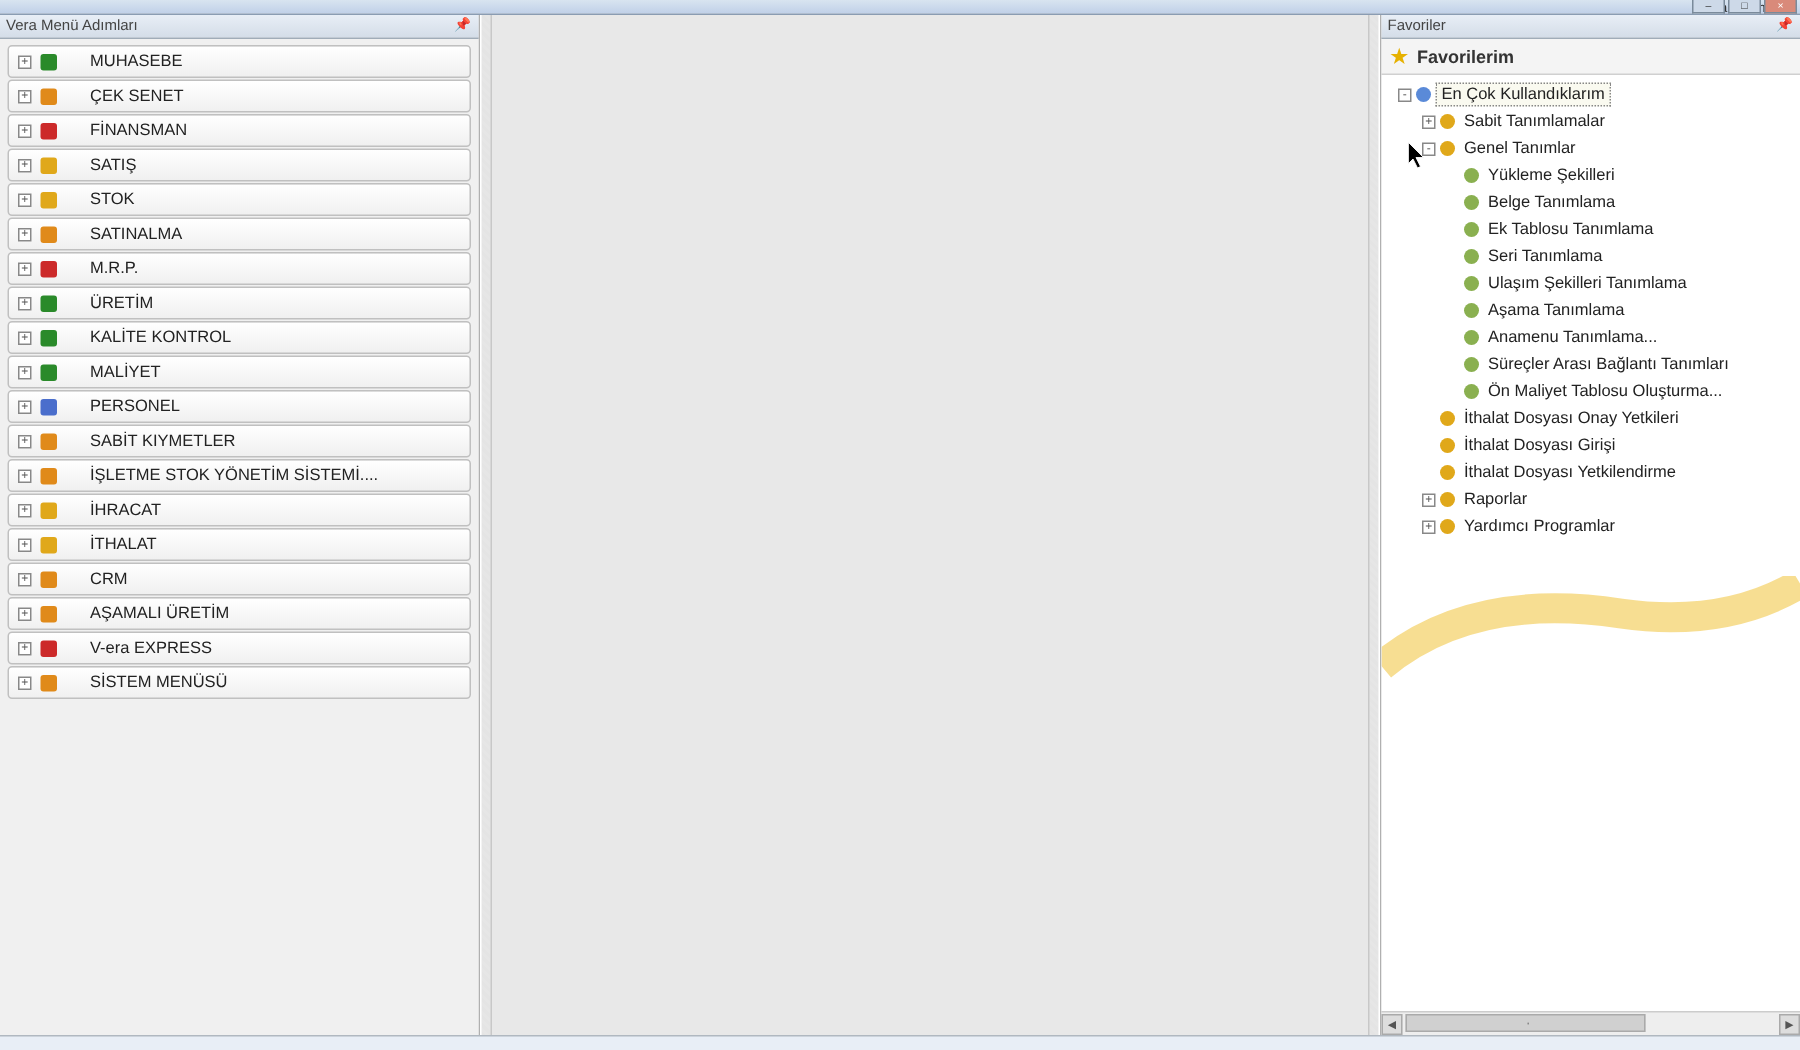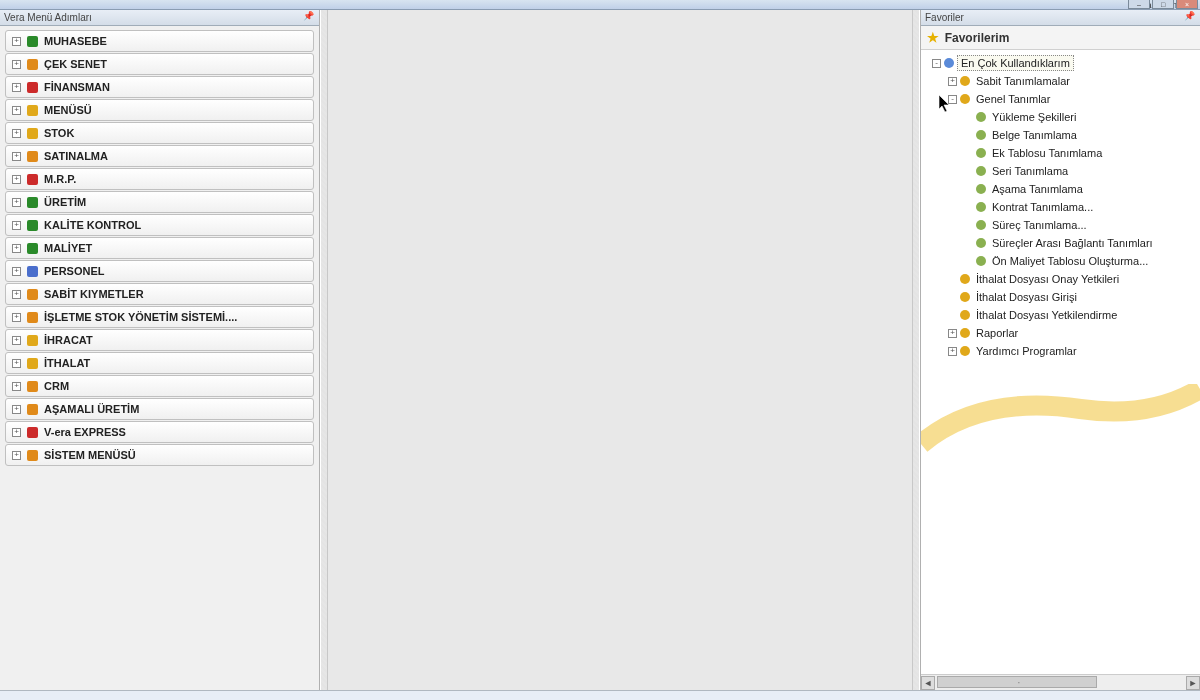--- a/index.html
+++ b/index.html
@@ -73,21 +73,21 @@
     width: 9px; height: 9px;
     border: 1px solid #888;
     display: flex; align-items: center; justify-content: center;
     font-size: 8px; color: #555; line-height: 1;
     background: #fff;
   }
   .menu-item .module-icon {
     width: 11px; height: 11px; border-radius: 2px;
     display: inline-block;
   }
-  .menu-item .label { font-weight: bold; }
+  .menu-item .label { font-weight: normal; margin-left: 16px; }
 
   
   .center-area {
     flex: 1;
     background: repeating-linear-gradient(45deg, #e4e4e4, #e4e4e4 2px, #e6e6e6 2px, #e6e6e6 4px);
     border-left: 1px solid #fff;
     border-right: 1px solid #fff;
     position: relative;
   }
   .center-body {
@@ -225,21 +225,21 @@
           <span class="label">ÇEK SENET</span>
         </div>
         <div class="menu-item">
           <span class="expand-dot">+</span>
           <span class="module-icon" style="background: rgb(204, 42, 42);"></span>
           <span class="label">FİNANSMAN</span>
         </div>
         <div class="menu-item">
           <span class="expand-dot">+</span>
           <span class="module-icon" style="background: rgb(224, 168, 26);"></span>
-          <span class="label">MENÜSÜ</span>
+          <span class="label">SATIŞ</span>
         </div>
         <div class="menu-item">
           <span class="expand-dot">+</span>
           <span class="module-icon" style="background: rgb(224, 168, 26);"></span>
           <span class="label">STOK</span>
         </div>
         <div class="menu-item">
           <span class="expand-dot">+</span>
           <span class="module-icon" style="background: rgb(224, 138, 26);"></span>
           <span class="label">SATINALMA</span>
@@ -372,33 +372,33 @@
         <div class="tree-row">
           <span class="indent" style="width: 38px;"></span>
           <span class="toggle blank"></span>
           <span class="node-icon" style="background: rgb(138, 176, 80);"></span>
           <span class="label">Seri Tanımlama</span>
         </div>
         <div class="tree-row">
           <span class="indent" style="width: 38px;"></span>
           <span class="toggle blank"></span>
           <span class="node-icon" style="background: rgb(138, 176, 80);"></span>
+          <span class="label">Ulaşım Şekilleri Tanımlama</span>
+        </div>
+        <div class="tree-row">
+          <span class="indent" style="width: 38px;"></span>
+          <span class="toggle blank"></span>
+          <span class="node-icon" style="background: rgb(138, 176, 80);"></span>
           <span class="label">Aşama Tanımlama</span>
         </div>
         <div class="tree-row">
           <span class="indent" style="width: 38px;"></span>
           <span class="toggle blank"></span>
           <span class="node-icon" style="background: rgb(138, 176, 80);"></span>
-          <span class="label">Kontrat Tanımlama...</span>
-        </div>
-        <div class="tree-row">
-          <span class="indent" style="width: 38px;"></span>
-          <span class="toggle blank"></span>
-          <span class="node-icon" style="background: rgb(138, 176, 80);"></span>
-          <span class="label">Süreç Tanımlama...</span>
+          <span class="label">Anamenu Tanımlama...</span>
         </div>
         <div class="tree-row">
           <span class="indent" style="width: 38px;"></span>
           <span class="toggle blank"></span>
           <span class="node-icon" style="background: rgb(138, 176, 80);"></span>
           <span class="label">Süreçler Arası Bağlantı Tanımları</span>
         </div>
         <div class="tree-row">
           <span class="indent" style="width: 38px;"></span>
           <span class="toggle blank"></span>

